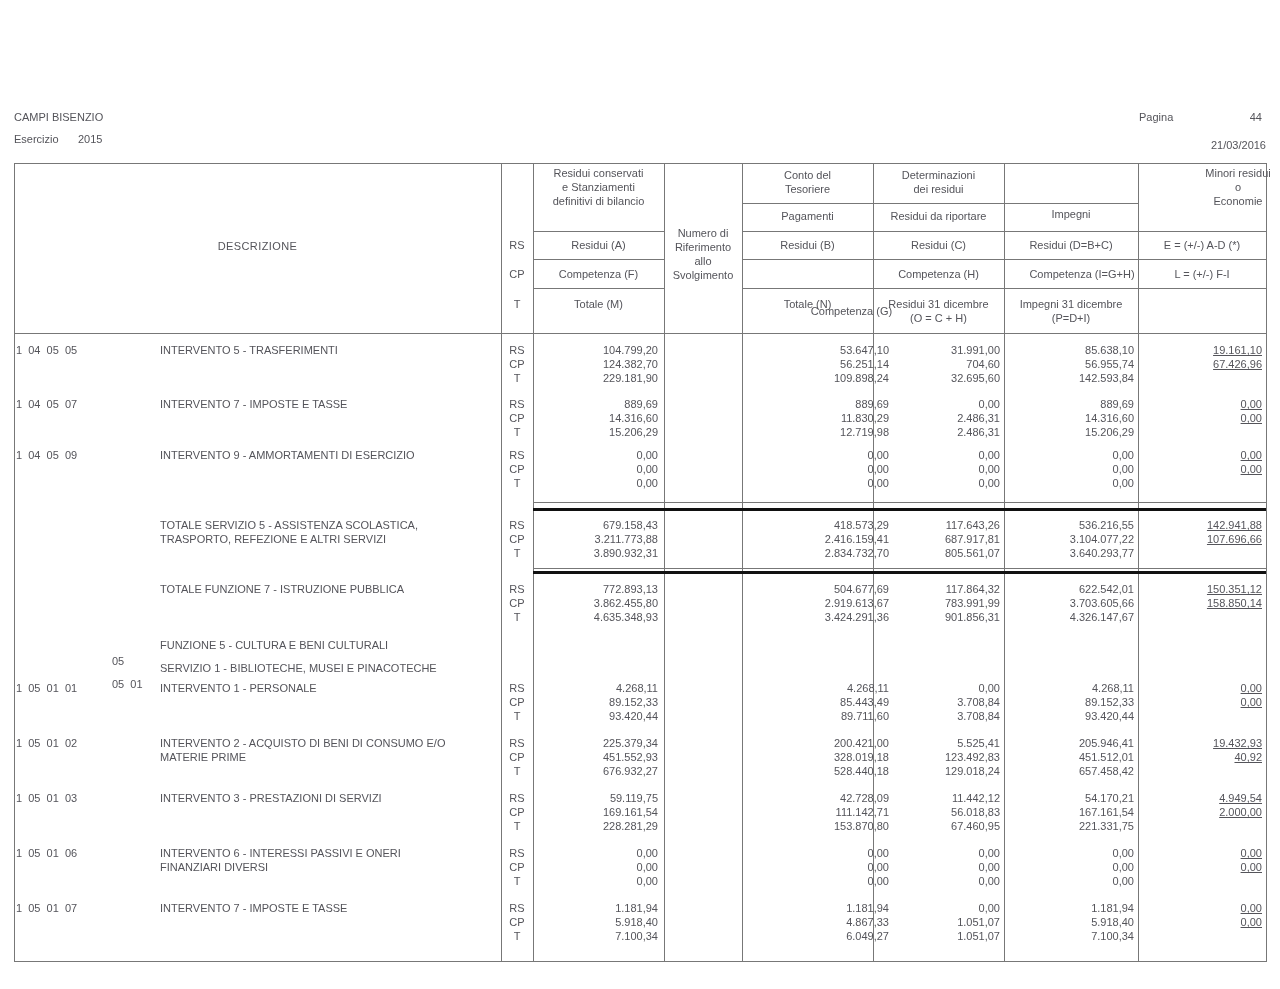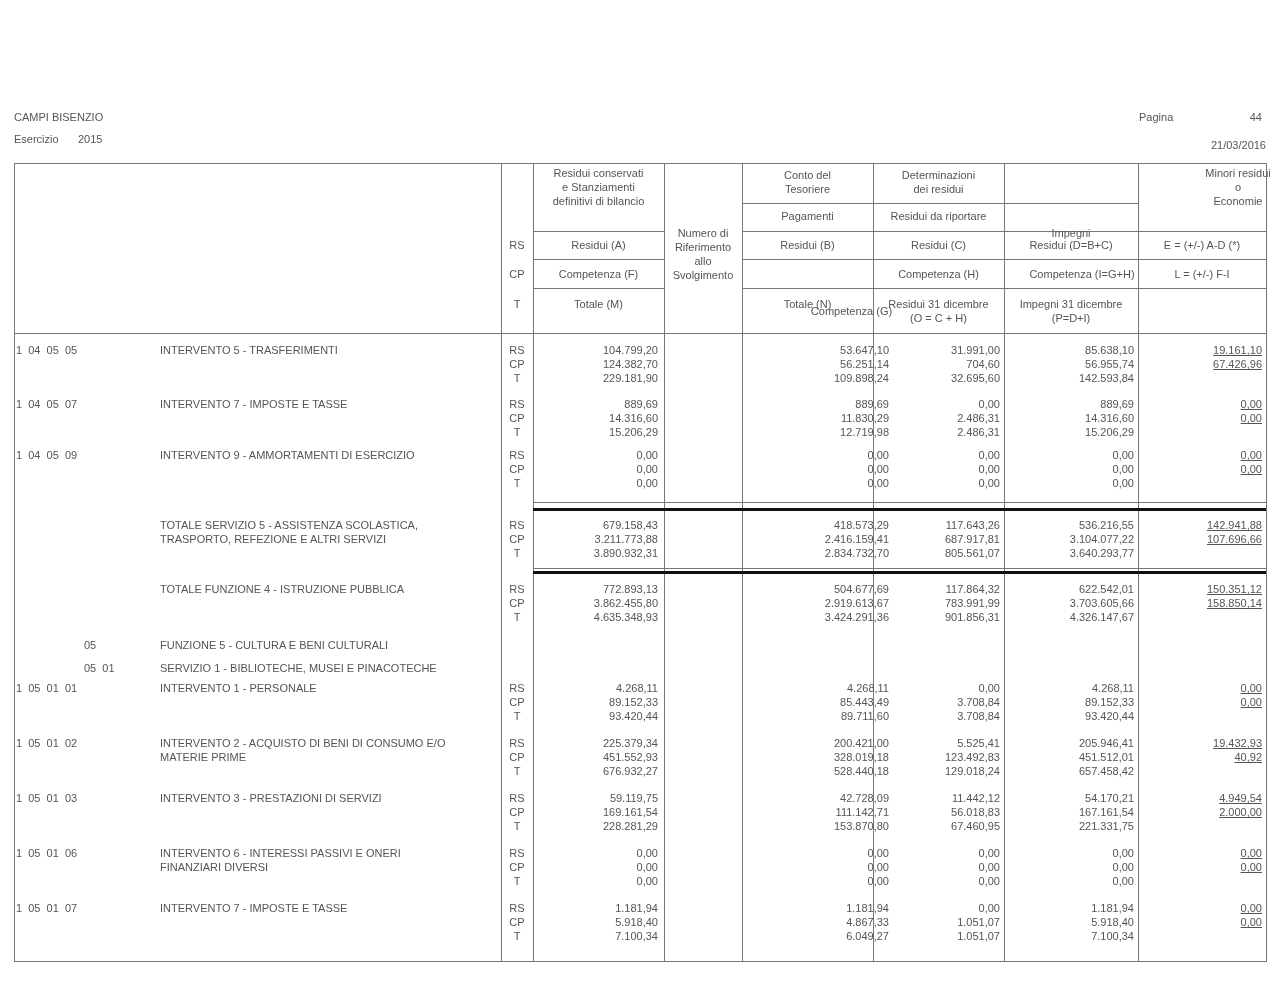--- a/index.html
+++ b/index.html
@@ -11,21 +11,21 @@
   
   .vl{position:absolute;top:163px;height:799px;width:1px;background:#777;}
   .hl{position:absolute;height:1px;background:#777;}
   .thick{height:3px;background:#111;}
   
   .hc{position:absolute;font-size:11px;line-height:14px;text-align:center;white-space:pre-line;}
   
   .row{position:absolute;left:0;width:1280px;height:0;overflow:visible;}
   .cell{position:absolute;font-size:11px;line-height:14px;white-space:pre-line;}
   .code{left:16px;white-space:pre;}
-  .code.section{left:84px;}
+  .code.section{left:112px;margin-top:16px;}
   .desc{left:145px;width:352px;margin-left:15px;}
   .rst{left:501px;width:32px;text-align:center;}
   .num{text-align:right;}
   .cA{left:535px;width:123px;}
   .cB{left:768px;width:121px;}
   .cC{left:876px;width:124px;}
   .cD{left:1007px;width:127px;}
   .cE{left:1141px;width:121px;text-decoration:underline;}
 </style>
 </head>
@@ -58,38 +58,39 @@
   <div class="hl" style="top:259px;left:742px;width:524px"></div>
   <div class="hl" style="top:288px;left:533px;width:131px"></div>
   <div class="hl" style="top:288px;left:742px;width:524px"></div>
   <div class="hl" style="top:333px;left:14px;width:1253px"></div>
   <div class="hl" style="top:502px;left:533px;width:733px"></div>
   <div class="hl thick" style="top:508px;left:533px;width:733px"></div>
   <div class="hl" style="top:568px;left:533px;width:733px"></div>
   <div class="hl thick" style="top:571px;left:533px;width:733px"></div>
   <div class="hl" style="top:961px;left:14px;width:1253px"></div>
 
+  <div class="hc" style="top:239px;left:14px;width:487px;letter-spacing:.4px;">DESCRIZIONE</div>
   <div class="hc" style="top:238px;left:501px;width:32px;">RS</div>
   <div class="hc" style="top:267px;left:501px;width:32px;">CP</div>
   <div class="hc" style="top:297px;left:501px;width:32px;">T</div>
 
   <div class="hc" style="top:166px;left:533px;width:131px;">Residui conservati
 e Stanziamenti
 definitivi di bilancio</div>
   <div class="hc" style="top:226px;left:664px;width:78px;">Numero di
 Riferimento
 allo
 Svolgimento</div>
   <div class="hc" style="top:168px;left:742px;width:131px;">Conto del
 Tesoriere</div>
   <div class="hc" style="top:209px;left:742px;width:131px;">Pagamenti</div>
   <div class="hc" style="top:168px;left:873px;width:131px;">Determinazioni
 dei residui</div>
   <div class="hc" style="top:209px;left:873px;width:131px;">Residui da riportare</div>
-  <div class="hc" style="top:226px;left:1004px;width:134px;">Impegni</div>
+  <div class="hc" style="top:207px;left:1004px;width:134px;">Impegni</div>
   <div class="hc" style="top:166px;left:1138px;width:128px;padding-left:36px;">Minori residui
 o
 Economie</div>
 
   <div class="hc" style="top:238px;left:533px;width:131px;">Residui (A)</div>
   <div class="hc" style="top:267px;left:533px;width:131px;">Competenza (F)</div>
   <div class="hc" style="top:297px;left:533px;width:131px;">Totale (M)</div>
   <div class="hc" style="top:238px;left:742px;width:131px;">Residui (B)</div>
   <div class="hc" style="top:267px;left:786px;width:131px;margin-top:37px;">Competenza (G)</div>
   <div class="hc" style="top:297px;left:742px;width:131px;">Totale (N)</div>
@@ -186,21 +187,21 @@
 687.917,81
 805.561,07</span>
     <span class="cell num cD">536.216,55
 3.104.077,22
 3.640.293,77</span>
     <span class="cell num cE">142.941,88
 107.696,66</span>
   </div>
 
   <div class="row" style="top:582px">
-    <span class="cell desc">TOTALE FUNZIONE 4 - ISTRUZIONE PUBBLICA</span>
+    <span class="cell desc">TOTALE FUNZIONE 7 - ISTRUZIONE PUBBLICA</span>
     <span class="cell rst">RS
 CP
 T</span>
     <span class="cell num cA">772.893,13
 3.862.455,80
 4.635.348,93</span>
     <span class="cell num cB">504.677,69
 2.919.613,67
 3.424.291,36</span>
     <span class="cell num cC">117.864,32

